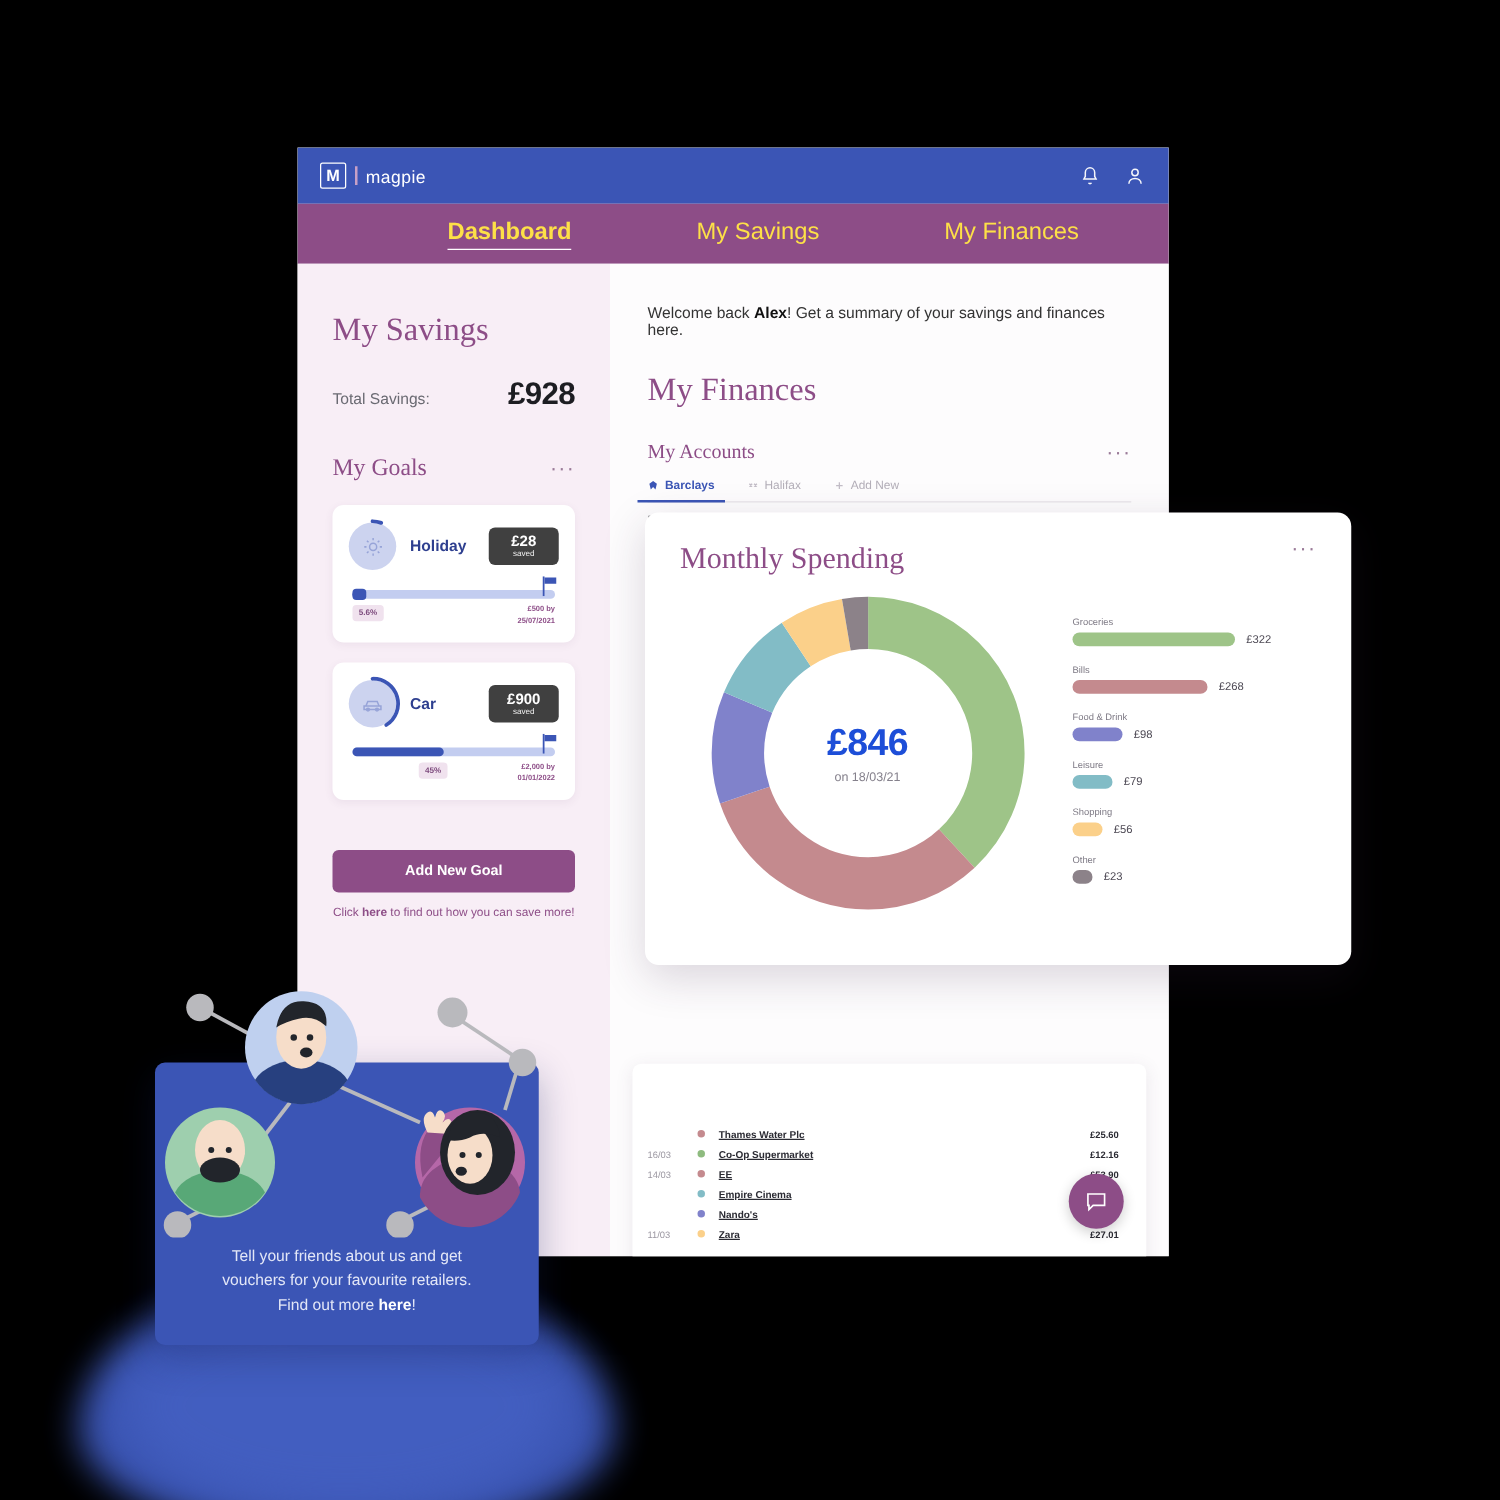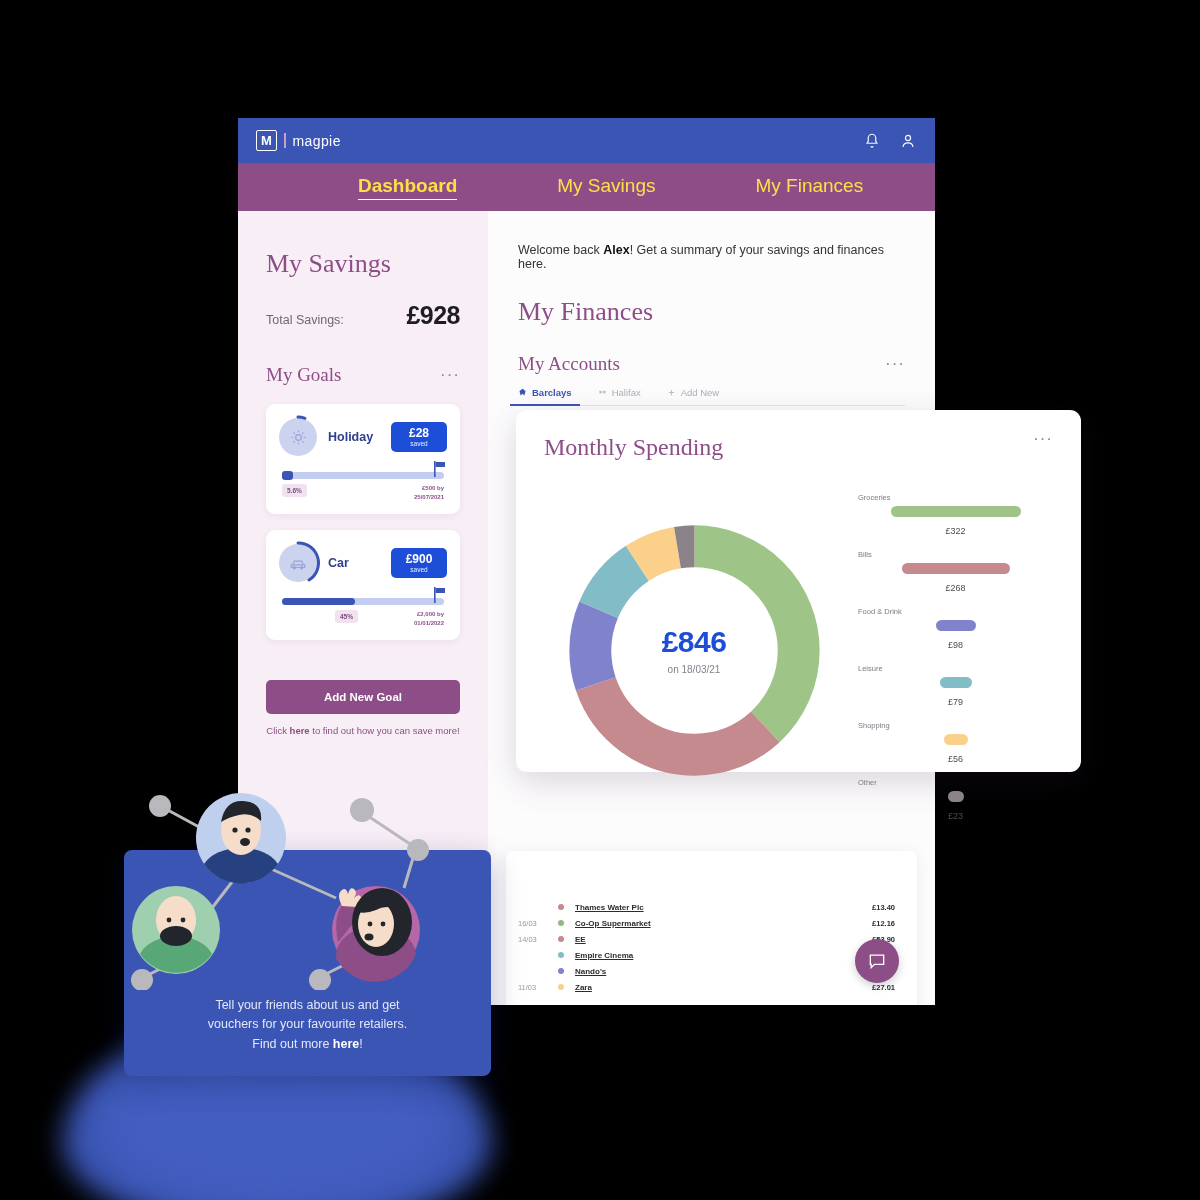--- a/index.html
+++ b/index.html
@@ -78,21 +78,21 @@
   }
   .goal-top{display:flex;align-items:center;gap:11px;}
   .goal-ring{
     width:38px;height:38px;border-radius:50%;
     display:flex;align-items:center;justify-content:center;flex:0 0 auto;
     position:relative;background:#ccd3ef;
   }
   .goal-ring svg.arc{position:absolute;inset:-3px;}
   .goal-name{font-size:12.5px;font-weight:700;color:#2e3f8f;flex:1;}
   .saved-pill{
-    background:#1d4ed8;color:#fff;border-radius:5px;
+    background:#404040;color:#fff;border-radius:5px;
     padding:5px 11px;text-align:center;min-width:34px;
   }
   .saved-amt{font-size:12px;font-weight:700;display:block;line-height:1.15;}
   .saved-lbl{font-size:6.5px;display:block;opacity:.92;}
 
   .track{
     position:relative;height:7px;background:#c3cdf0;border-radius:4px;
     margin:16px 3px 0 3px;
   }
   .fill{position:absolute;left:0;top:0;bottom:0;background:#3b55b5;border-radius:4px;}
@@ -117,21 +117,21 @@
 
   
   .main{flex:1;background:#fdfcfd;padding:32px 30px 0 30px;box-sizing:border-box;position:relative;}
   .welcome{font-size:12.5px;color:#333;margin:0 0 26px 0;}
   .welcome b{color:#111;}
   .main-title{
     font-family:"Liberation Serif", serif;font-size:26px;color:#8d4d87;
     margin:0 0 26px 0;font-weight:400;
   }
   .acct-head{display:flex;align-items:center;justify-content:space-between;margin-bottom:12px;}
-  .acct-title{font-family:"Liberation Serif", serif;font-size:19px;color:#8d4d87;}
+  .acct-title{font-family:"Liberation Serif", serif;font-size:16px;color:#8d4d87;}
   .tabs{display:flex;gap:26px;border-bottom:1px solid #e7e3e9;padding-bottom:7px;}
   .tab{display:flex;align-items:center;gap:5px;font-size:9.5px;color:#b3aeb8;cursor:pointer;position:relative;}
   .tab.active{color:#3b55b5;font-weight:700;}
   .tab.active:after{content:"";position:absolute;left:-8px;right:-8px;bottom:-8px;height:1.8px;background:#3b55b5;}
   .tab-dot{width:9px;height:9px;display:block;}
   .balance{font-size:9.5px;color:#4a4a52;margin-top:9px;}
   .balance b{color:#17171c;}
 
   .trans-title{
     font-family:"Liberation Serif", serif;font-size:21px;color:#8d4d87;
@@ -167,30 +167,29 @@
   .donut-wrap{width:300px;display:flex;align-items:center;justify-content:center;position:relative;}
   .donut-center{
     position:absolute;left:0;right:0;top:50%;transform:translateY(-50%);
     text-align:center;pointer-events:none;
   }
   .donut-amt{font-size:30px;font-weight:700;color:#1d4ed8;letter-spacing:-.5px;}
   .donut-date{font-size:10px;color:#85818c;margin-top:5px;}
   .legend{flex:1;padding-top:28px;padding-left:14px;}
   .lg-item{margin-bottom:14px;}
   .lg-label{font-size:7.5px;color:#7e7a85;margin-bottom:4px;}
-  .lg-row{display:flex;align-items:center;gap:9px;flex-direction:column;}
+  .lg-row{display:flex;align-items:flex-start;gap:9px;}
   .lg-bar{height:11px;border-radius:6px;}
   .lg-val{font-size:9px;color:#4e4a55;}
 
   
   .ref-card{
-    position:absolute;left:124px;top:850px;width:351px;height:226px;
+    position:absolute;left:124px;top:850px;width:307px;height:226px;
     background:#3b55b5;border-radius:8px;z-index:7;
     box-shadow:0 10px 30px rgba(20,30,90,.30);
-    padding-left:16px;
   }
   .ref-text{
     position:absolute;left:0;right:0;bottom:22px;text-align:center;
     color:#e3e7f7;font-size:12.5px;line-height:1.55;padding:0 24px;box-sizing:border-box;
   }
   .ref-text b{color:#fff;font-weight:700;}
   .illus{position:absolute;left:-20px;top:-60px;width:360px;height:200px;}
 </style>
 </head>
 <body>
@@ -358,21 +357,21 @@
         </div>
 
         <div class="trans-title">Latest Transactions</div>
 
         <div class="trans-card">
           <div class="trans-list">
             <div class="trow">
               <span class="tdate"></span>
               <span class="tdot" style="background:#c48a8e"></span>
               <span class="tname">Thames Water Plc</span>
-              <span class="tamt">£13.40</span>
+              <span class="tamt">£25.60</span>
             </div>
             <div class="trow">
               <span class="tdate">16/03</span>
               <span class="tdot" style="background:#8ebb7f"></span>
               <span class="tname">Co-Op Supermarket</span>
               <span class="tamt">£12.16</span>
             </div>
             <div class="trow">
               <span class="tdate">14/03</span>
               <span class="tdot" style="background:#c48a8e"></span>

